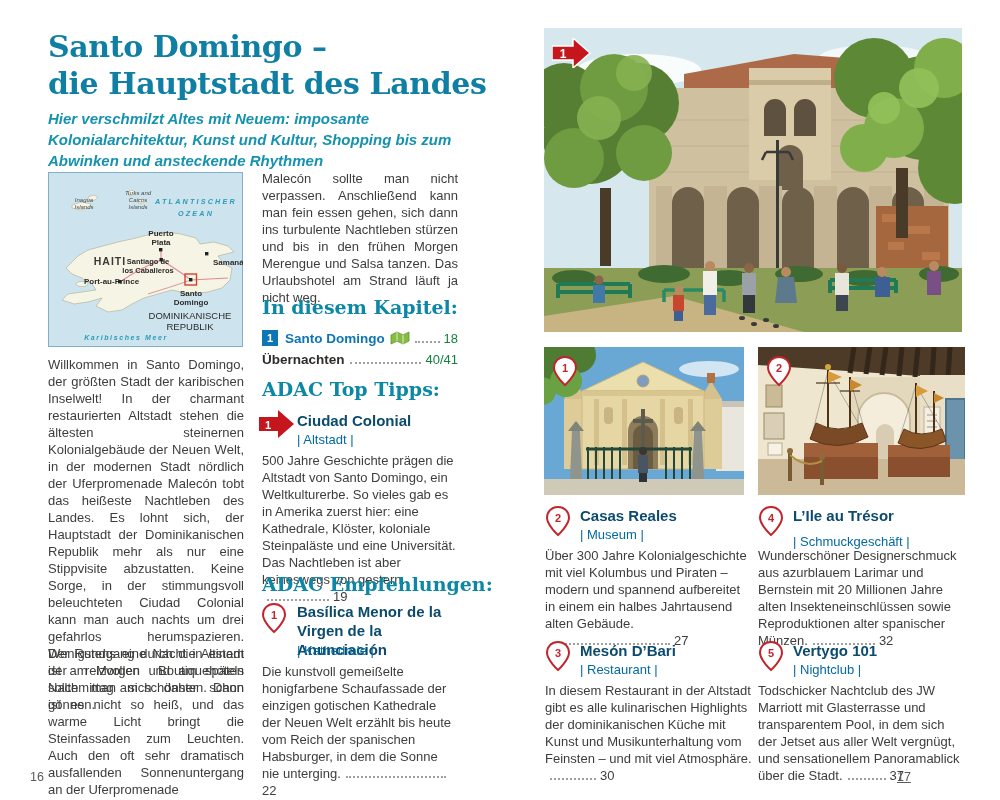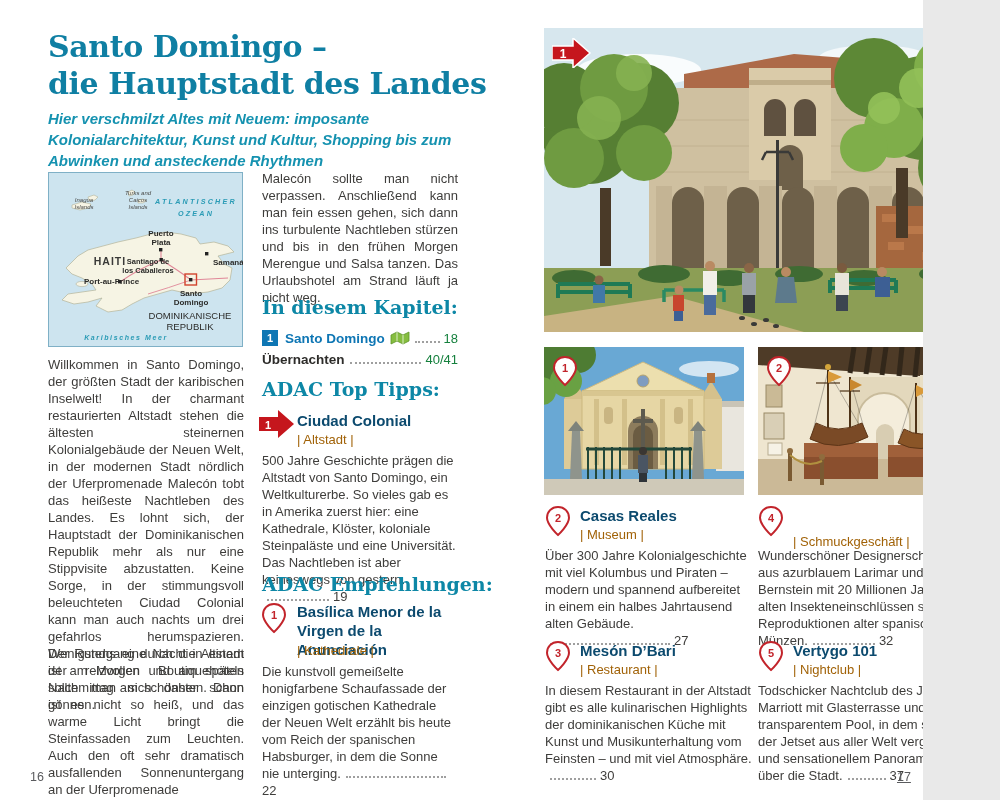--- a/index.html
+++ b/index.html
@@ -1,16 +1,16 @@
 <!DOCTYPE html>
 <html><head>
 <meta charset="utf-8">
 <style>
   html,body{margin:0;padding:0;background:#e9e9e9;}
-  .sheet{position:relative;width:923px;height:800px;background:#ffffff;overflow:hidden;
+  .sheet{position:relative;width:1000px;height:800px;background:#ffffff;overflow:hidden;
          font-family:"Liberation Sans",sans-serif;color:#3e3d3b;}
   .abs{position:absolute;}
 
   
   .h1{font-family:"DejaVu Serif","Liberation Serif",serif;font-weight:700;
       font-size:30px;line-height:37px;color:#0f7fa3;letter-spacing:-0.4px;}
   .subtitle{font-style:italic;font-weight:700;font-size:15px;line-height:21px;color:#1592b0;}
   .sec-head{font-family:"DejaVu Serif","Liberation Serif",serif;font-weight:700;
             font-size:19px;color:#0d87a6;}
 
@@ -24,21 +24,21 @@
   .toc-label-blue{color:#0e76b4;white-space:nowrap;}
   .toc-label-dark{color:#2d2c2a;white-space:nowrap;}
   .toc-page{font-weight:400;color:#15803d;font-size:13px;white-space:nowrap;}
   .leader-flex{flex:1;border-bottom:2px dotted #9f9f9f;margin:0 4px 3px 5px;min-width:12px;}
   .leader{display:inline-block;border-bottom:2px dotted #9f9f9f;height:11px;margin:0 4px 0 5px;}
   .num-badge{width:16px;height:16px;background:#0e76b4;color:#fff;font-size:11px;font-weight:700;
              display:flex;align-items:center;justify-content:center;margin-right:7px;flex:0 0 auto;}
 
   
   .listing-title{font-size:15px;font-weight:700;color:#0c4a6e;line-height:19px;}
-  .listing-cat{font-size:13px;color:#a16207;margin-top:1px;}
+  .listing-cat{font-size:13px;color:#0369a1;margin-top:1px;}
   .photo-frame{overflow:hidden;}
   svg{display:block;}
   svg text{font-family:"Liberation Sans",sans-serif;}
 </style>
 </head>
 <body>
 
 <div class="sheet">
 
   <div class="abs h1" style="left:48px;top:28px;width:440px;">
@@ -464,20 +464,21 @@
   <div class="abs body-txt-l" style="left:545px;top:682px;width:207px;">
     <span>In diesem Restaurant in der Altstadt gibt es alle kulinarischen Highlights der dominikanischen Küche mit Kunst und Musikunterhaltung vom Feinsten – und mit viel Atmosphäre.</span><span class="leader" style="width:46px;"></span><span>30</span>
   </div>
 
   <div class="abs" style="left:758px;top:505px;">
     <svg width="26" height="32" viewBox="0 0 26 32">
       <path d="M13 2 C6.5 2 2 6.8 2 12.8 C2 20 13 30 13 30 C13 30 24 20 24 12.8 C24 6.8 19.5 2 13 2 Z" fill="#ffffff" stroke="#c2242b" stroke-width="2"></path>
       <text x="13" y="17" font-size="11" font-weight="700" fill="#c2242b" text-anchor="middle">4</text>
     </svg>
   </div>
+  <div class="abs listing-title" style="left:793px;top:506px;width:170px;">L’Ile au Trésor</div>
   <div class="abs listing-cat" style="left:793px;top:526px;margin-top:8px;">| Schmuckgeschäft |</div>
   <div class="abs body-txt-l" style="left:758px;top:547px;width:205px;">
     <span>Wunderschöner Designerschmuck aus azurblauem Larimar und Bernstein mit 20 Millionen Jahre alten Insekteneinschlüssen sowie Reproduktionen alter spanischer Münzen.</span><span class="leader" style="width:62px;"></span><span>32</span>
   </div>
 
   <div class="abs" style="left:758px;top:640px;">
     <svg width="26" height="32" viewBox="0 0 26 32">
       <path d="M13 2 C6.5 2 2 6.8 2 12.8 C2 20 13 30 13 30 C13 30 24 20 24 12.8 C24 6.8 19.5 2 13 2 Z" fill="#ffffff" stroke="#c2242b" stroke-width="2"></path>
       <text x="13" y="17" font-size="11" font-weight="700" fill="#c2242b" text-anchor="middle">5</text>
     </svg>

